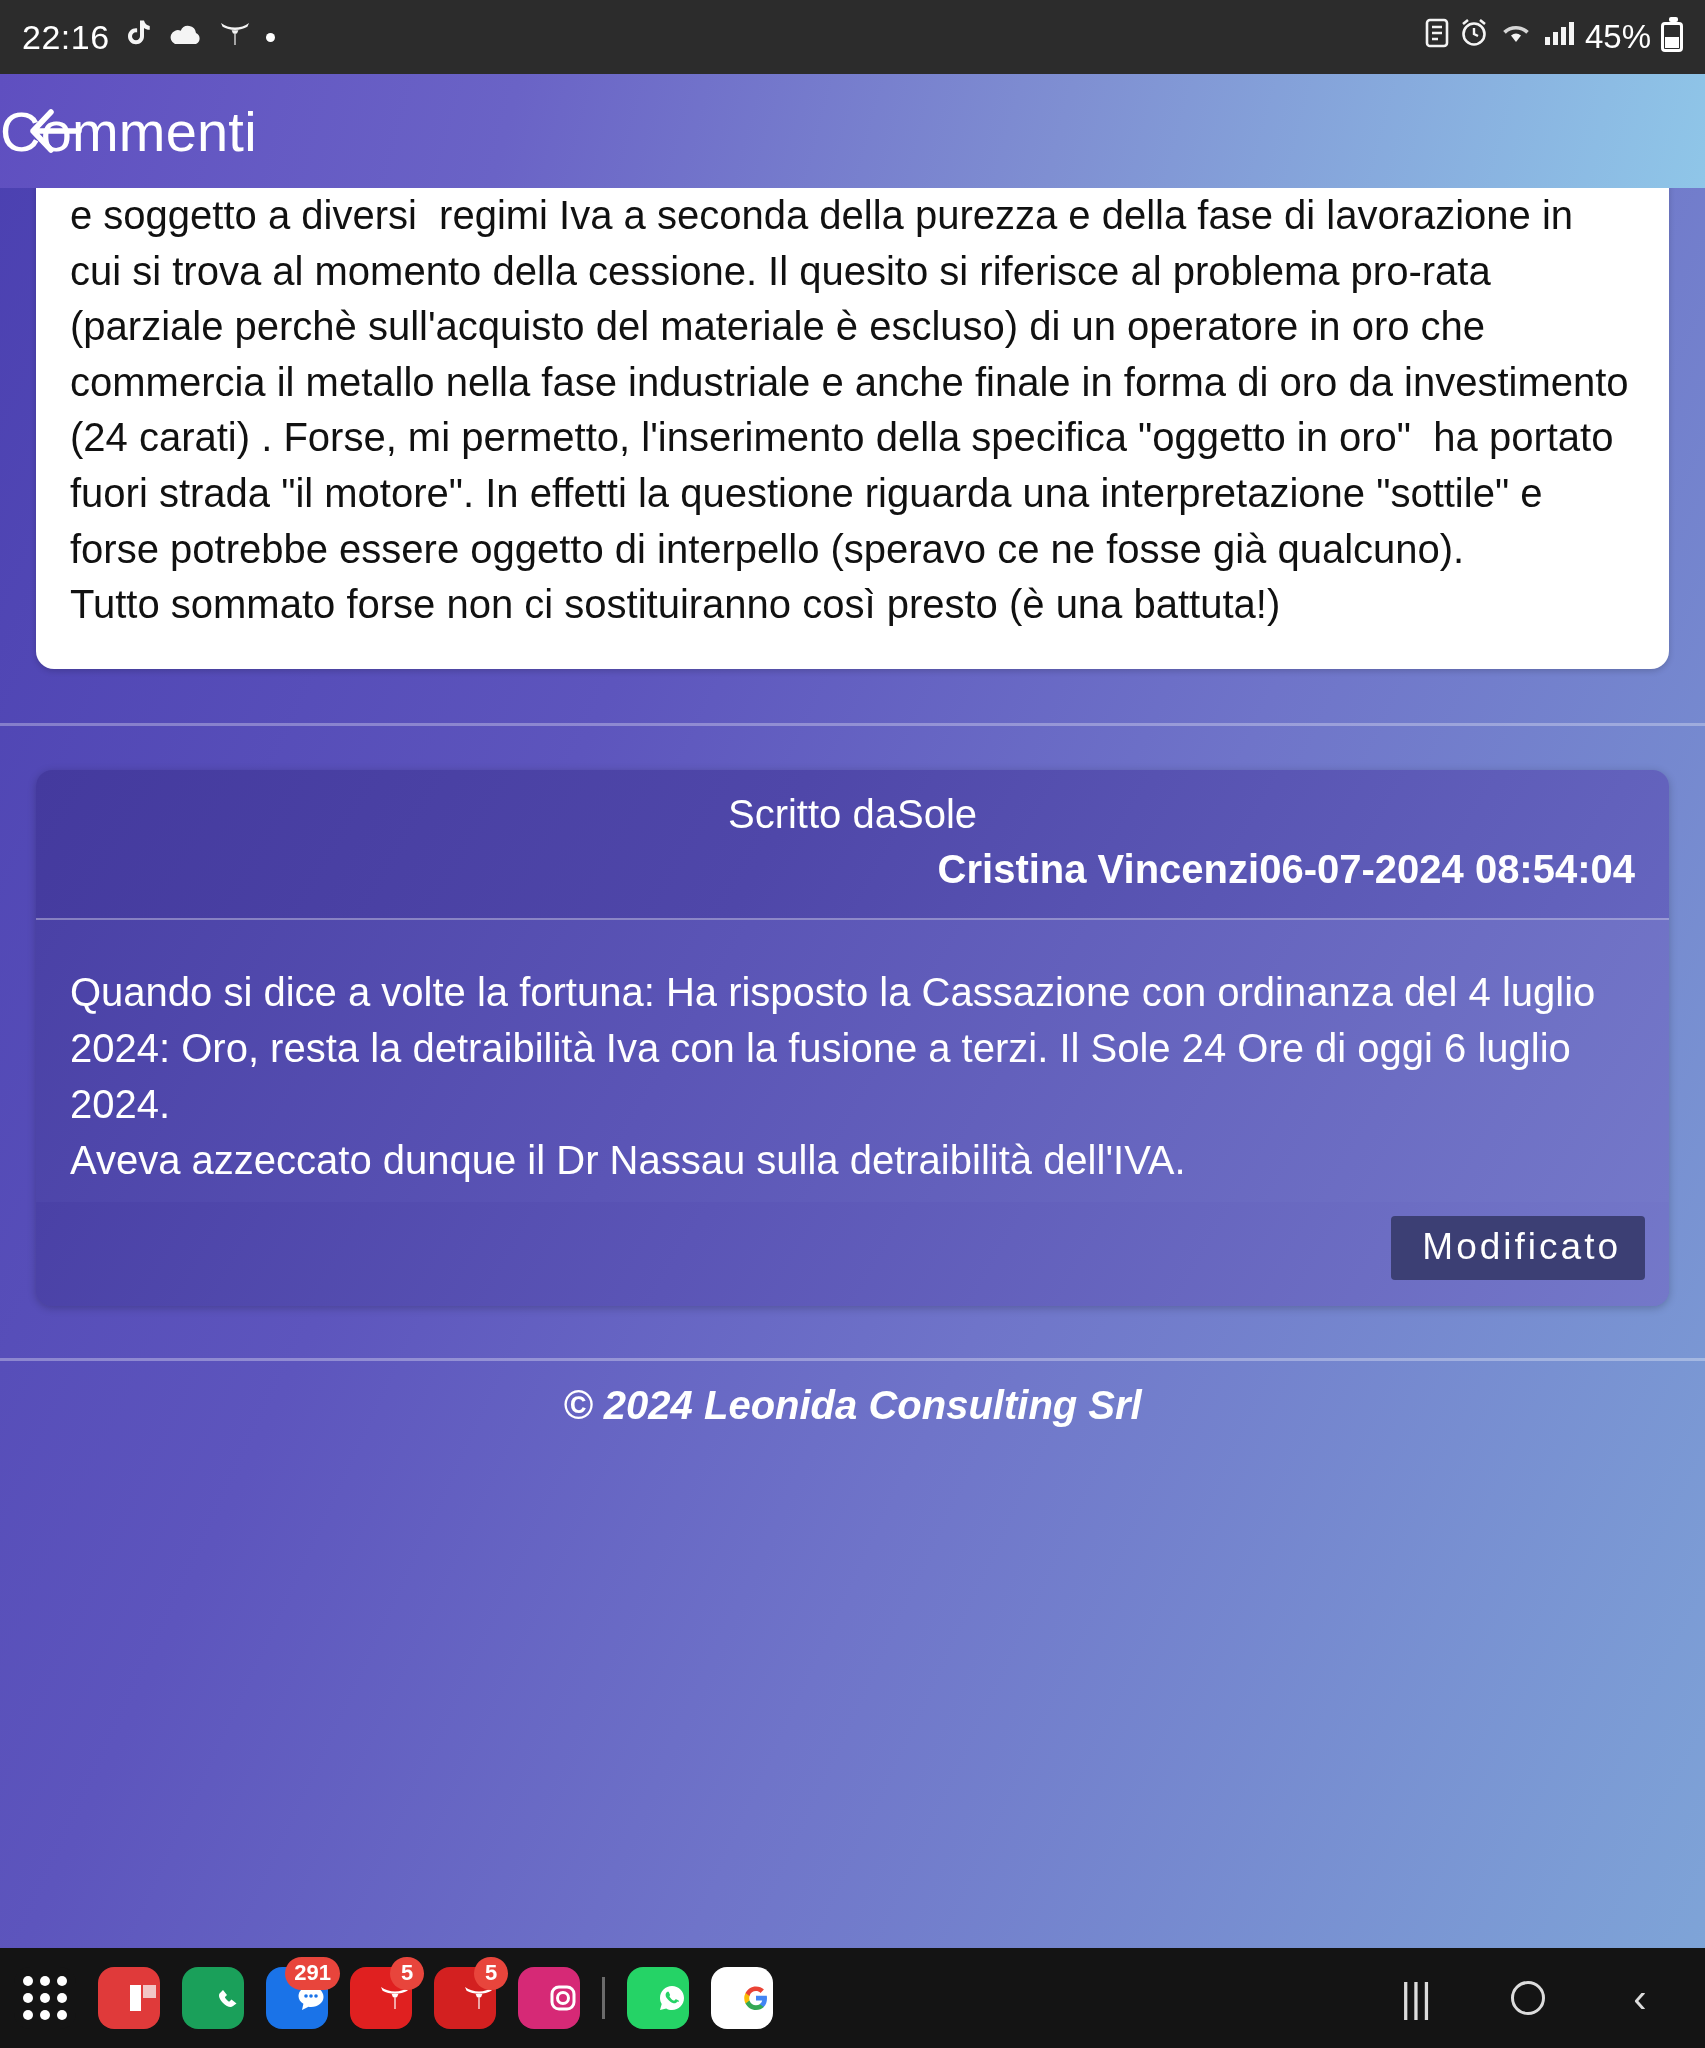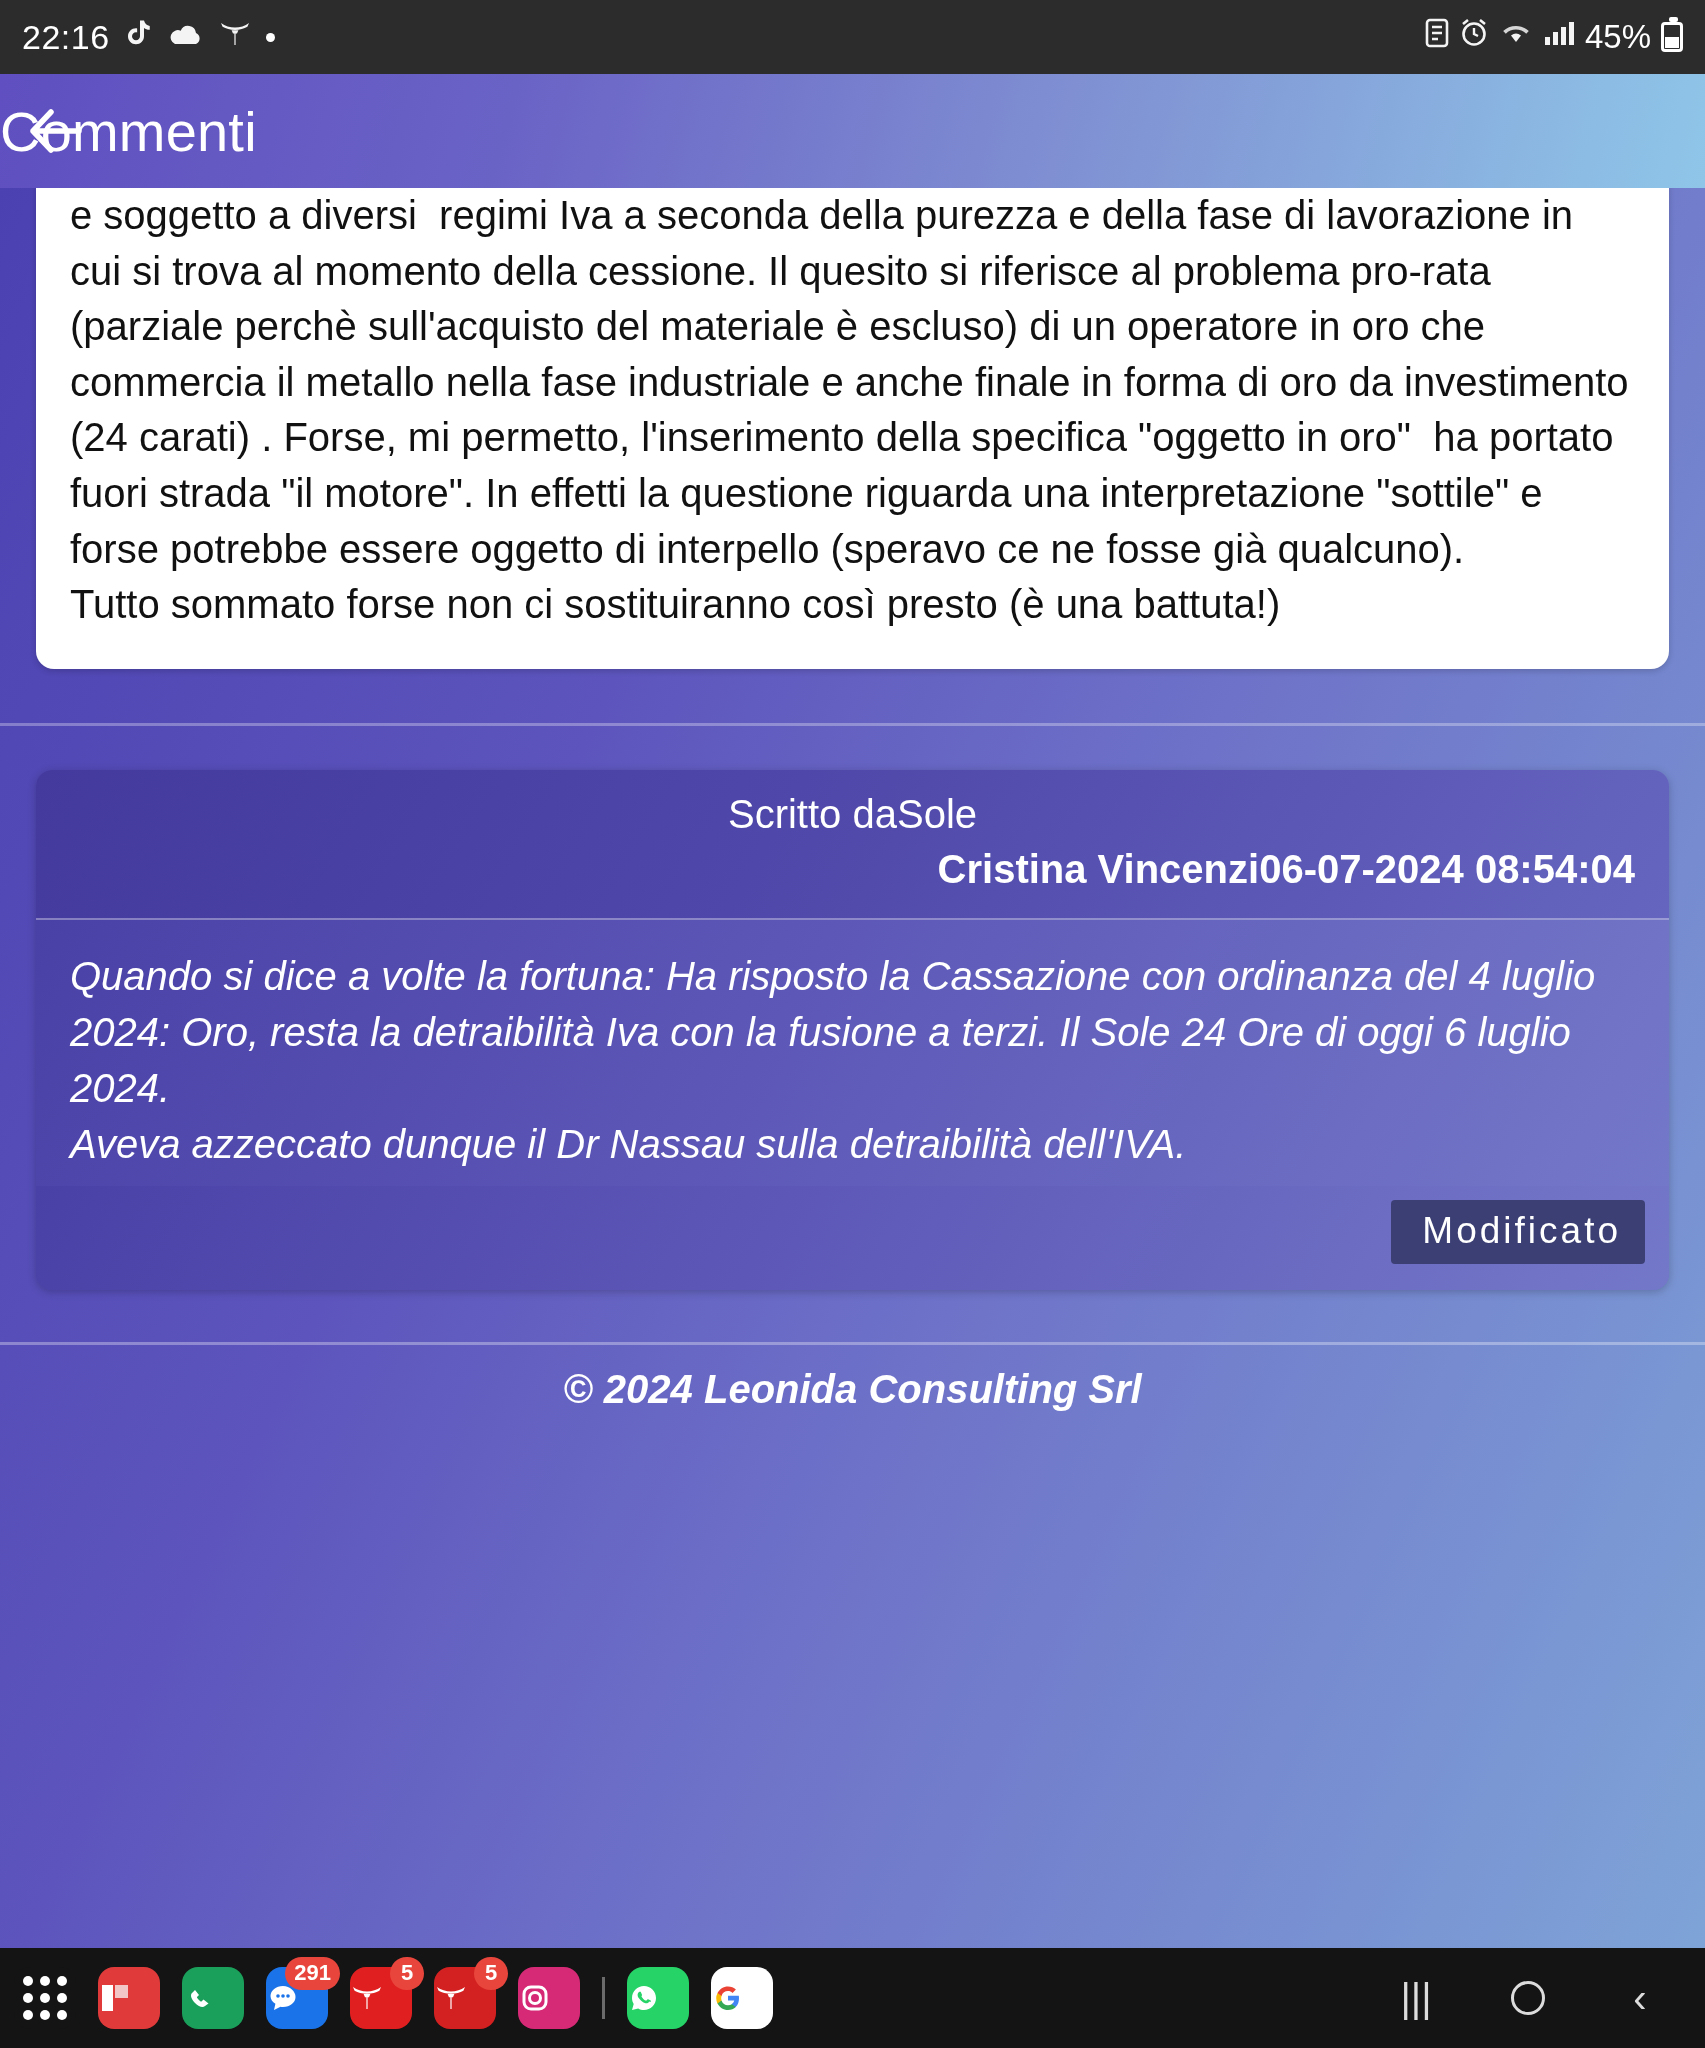--- a/index.html
+++ b/index.html
@@ -119,26 +119,25 @@
     padding: 0 34px 26px 34px;
     display: flex;
     justify-content: flex-end;
     align-items: baseline;
     color: #ffffff;
     font-size: 40px;
     font-weight: bold;
   }
   .cc-sep { height: 2px; background: rgba(255,255,255,0.35); }
   .cc-body {
-    padding: 28px 34px 14px 34px;
+    padding: 44px 34px 14px 34px;
     color: #ffffff;
     font-size: 40px;
     line-height: 1.40;
     background: linear-gradient(120deg, #4a41a6 0%, #5b55b6 40%, #7478c9 100%);
-    font-style: italic;
   }
   .cc-footer {
     background: linear-gradient(120deg, #4a41a6 0%, #5b55b6 40%, #7478c9 100%);
     padding: 14px 24px 26px 24px;
     display: flex;
     justify-content: flex-end;
   }
   .badge-modificato {
     background: #3c3f74;
     color: #ffffff;
@@ -172,21 +171,21 @@
     display: flex;
     align-items: center;
     gap: 0px;
     padding: 0 14px;
     justify-content: space-between;
   }
   .dock-left { display: flex; align-items: center; gap: 22px; }
   .dock-right { display: flex; align-items: center; gap: 46px; padding-right: 18px; }
   .app-icon {
     width: 62px; height: 62px; border-radius: 16px;
-    display: flex; align-items: center; justify-content: flex-start;
+    display: flex; align-items: center; justify-content: flex-end;
     position: relative;
     font-size: 32px; color: #fff; font-weight: bold;
   }
   .grid-dots {
     width: 62px; height: 62px; display: grid;
     grid-template-columns: repeat(3, 10px);
     grid-template-rows: repeat(3, 10px);
     gap: 7px; align-content: center; justify-content: center;
   }
   .grid-dots i { width: 10px; height: 10px; background: #fff; border-radius: 50%; display: block; }

